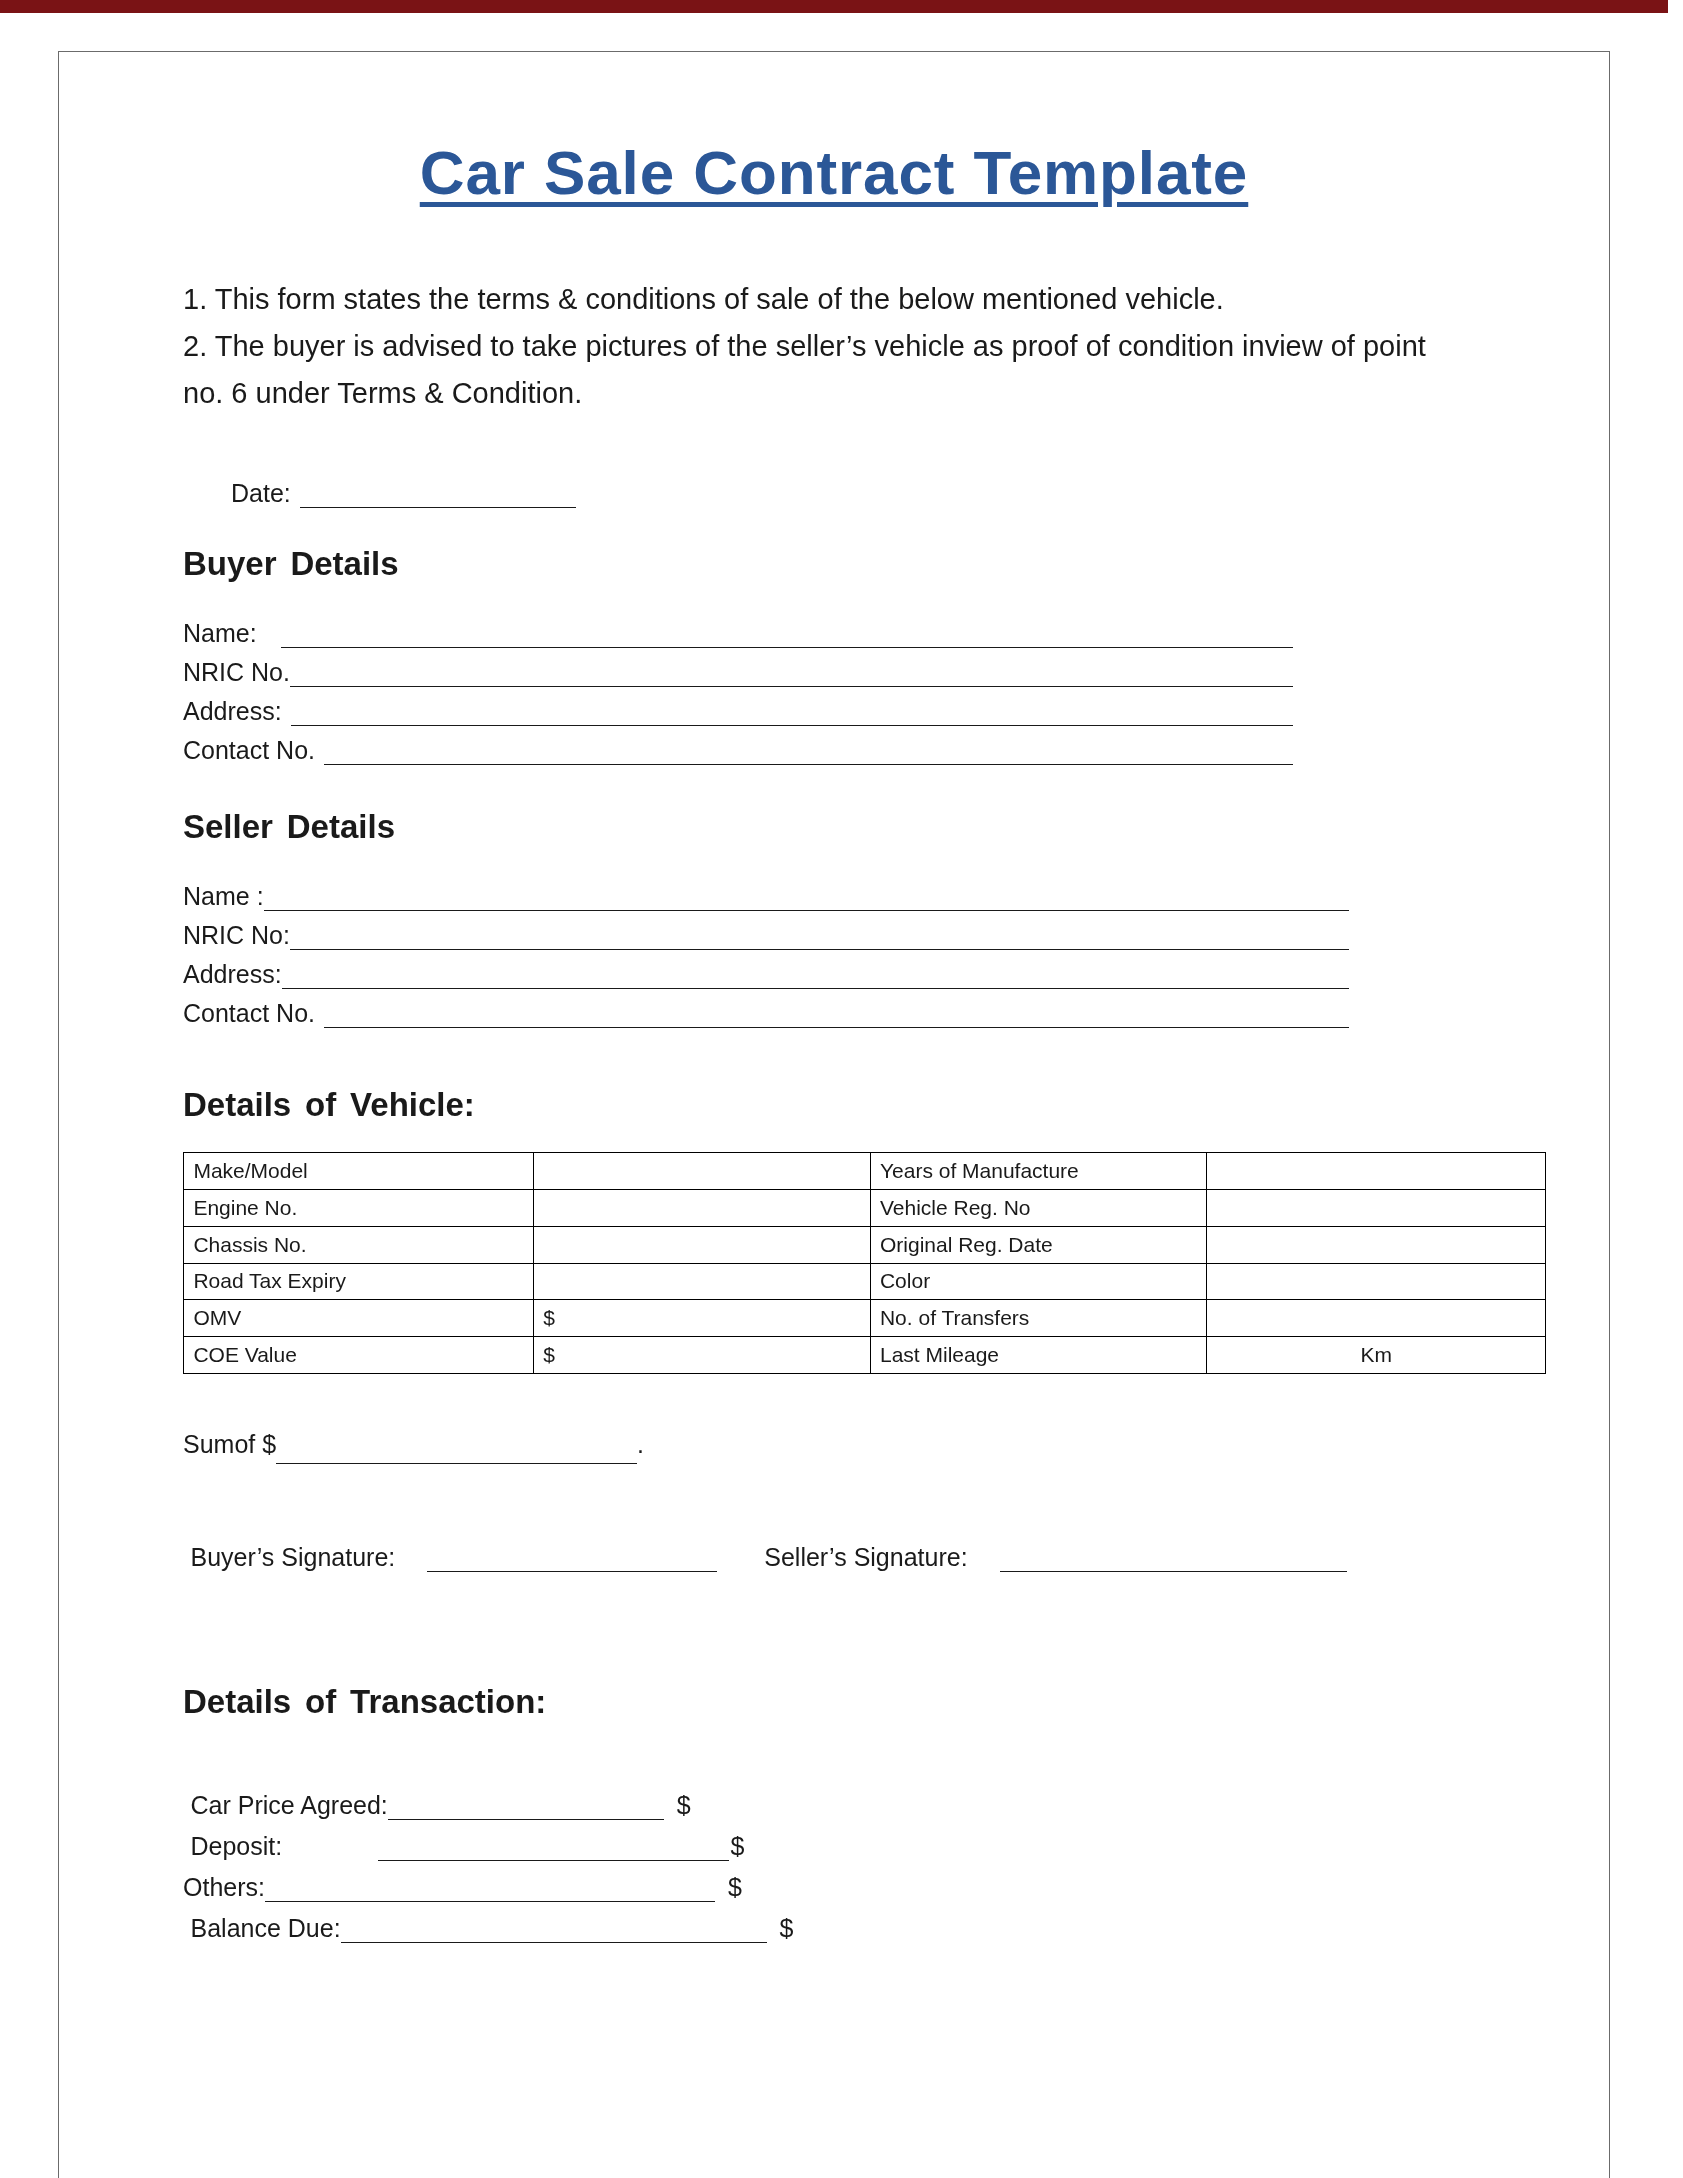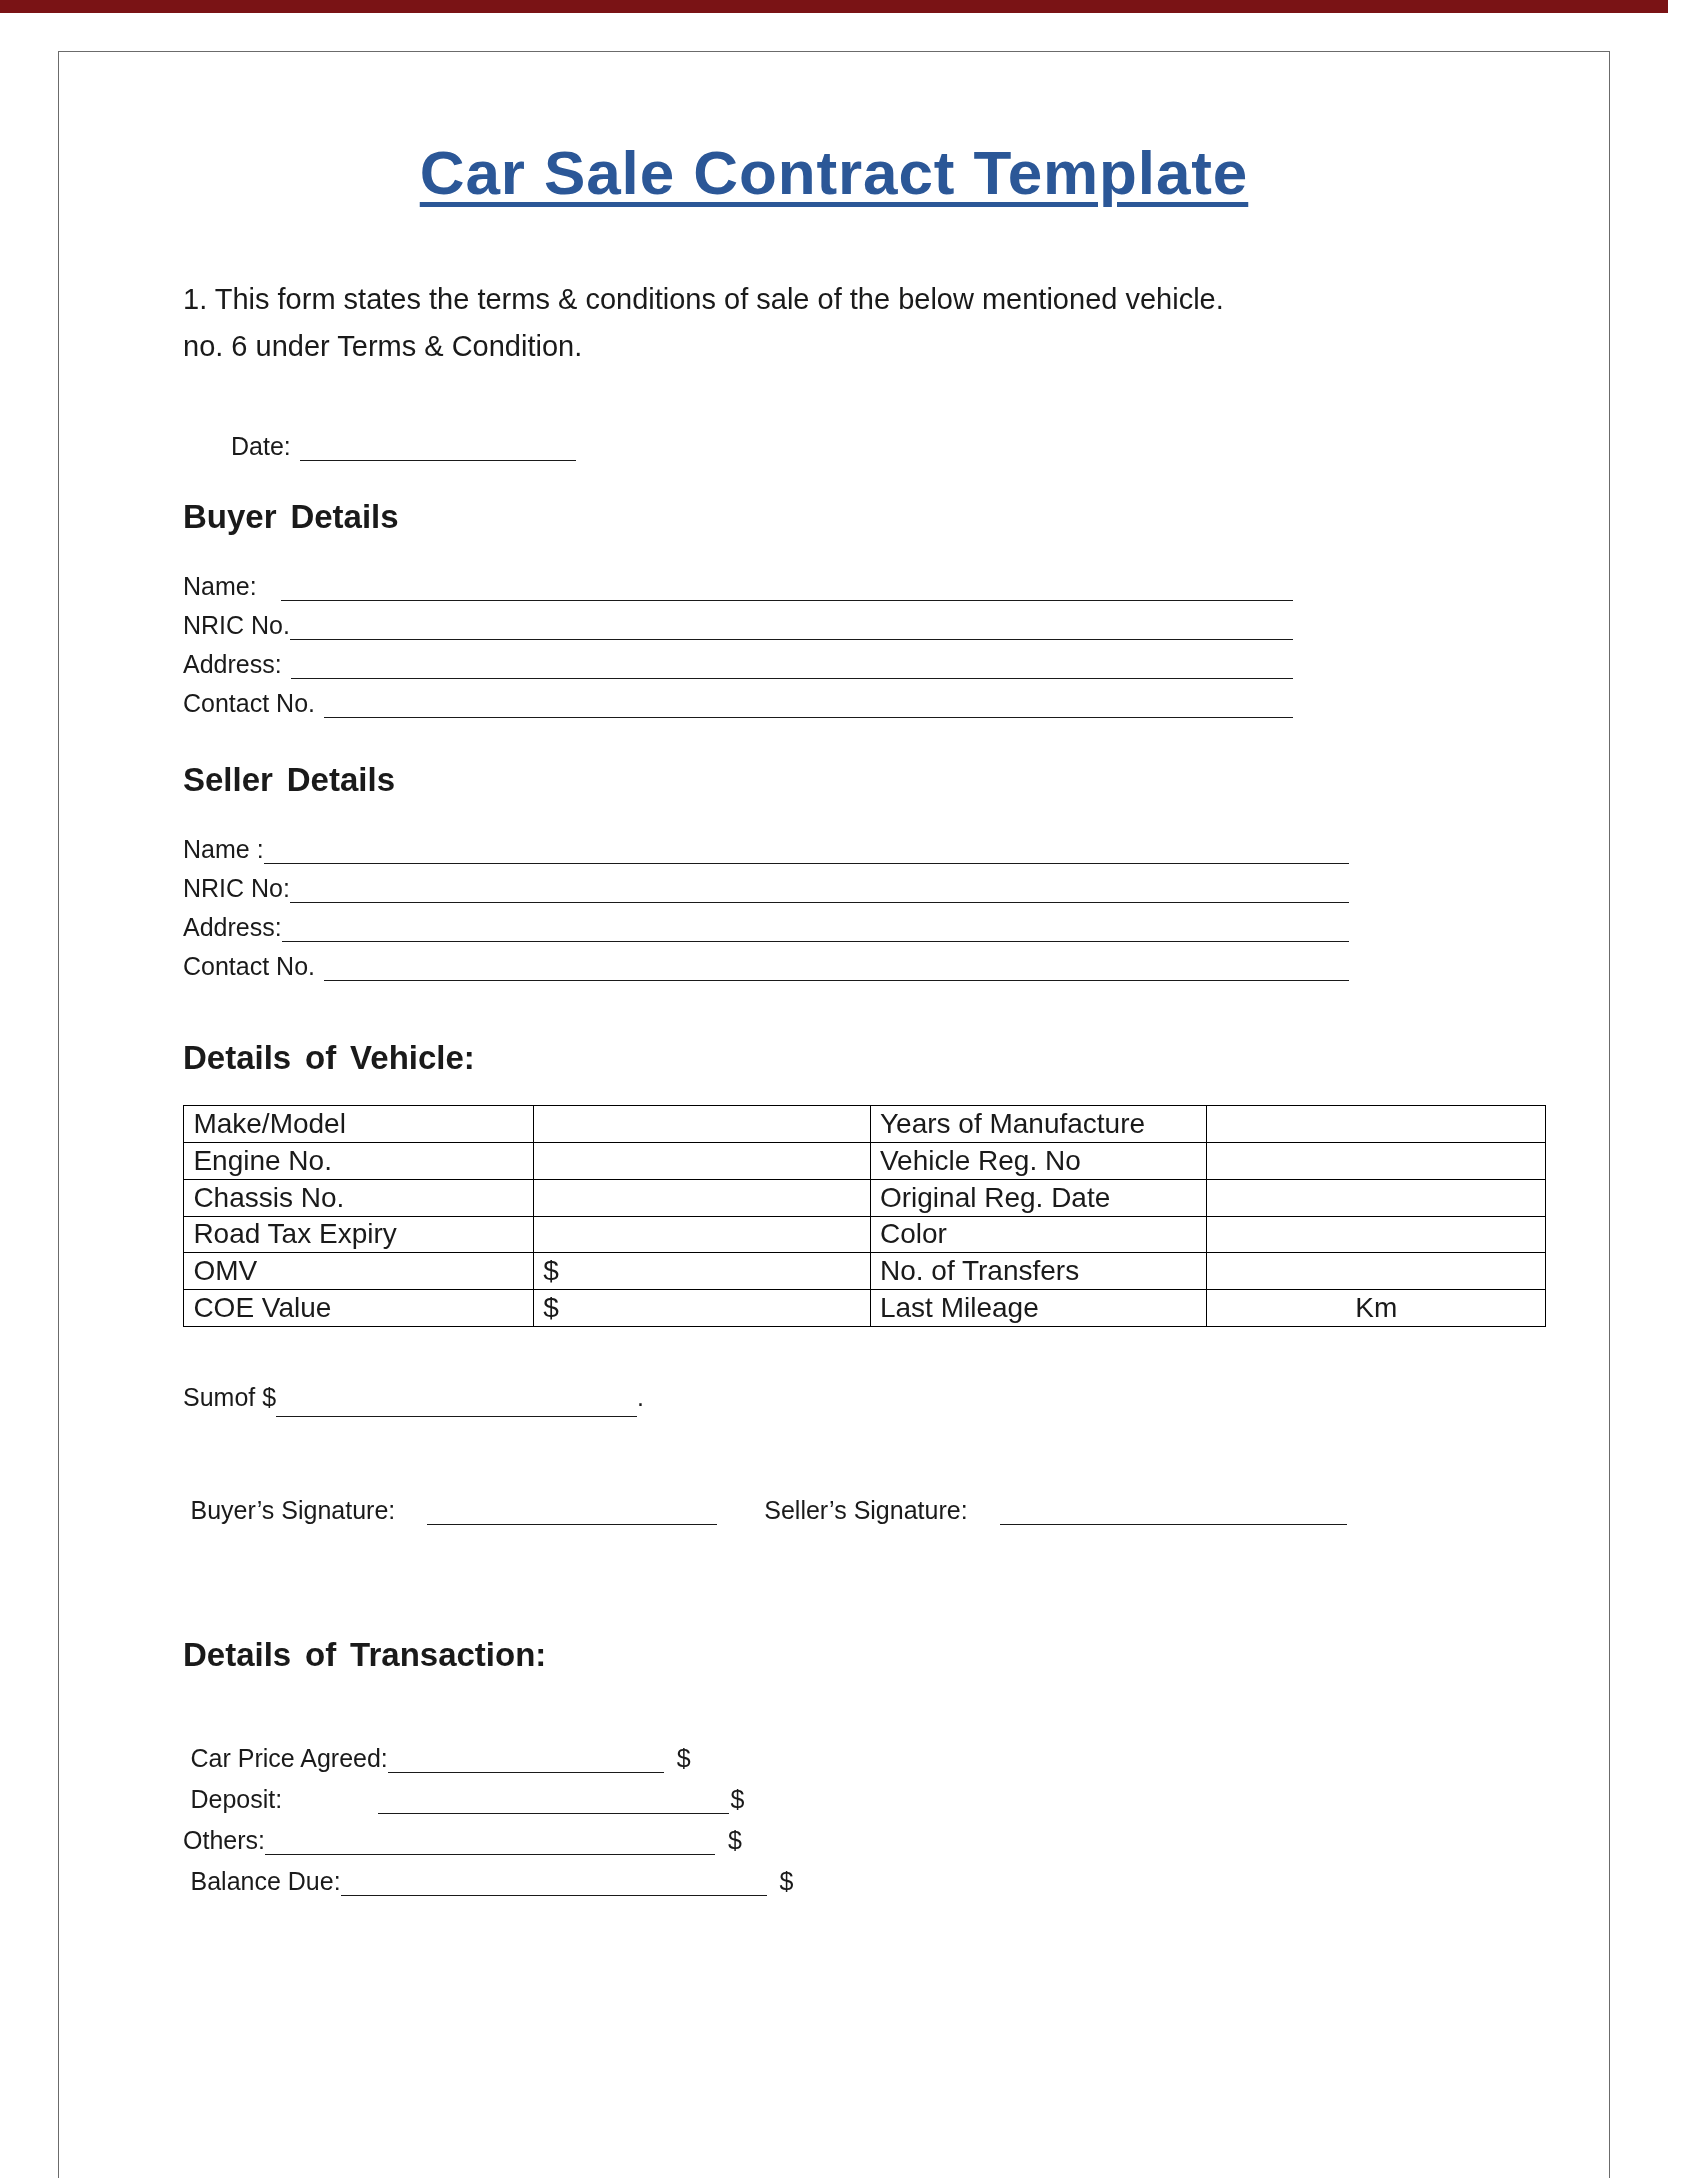--- a/index.html
+++ b/index.html
@@ -66,21 +66,21 @@
     font-size:33px;
     font-weight:bold;
     word-spacing:4.7px;
     margin:0;
   }
   .buyer-fields { width:1110px; }
   .seller-fields { width:1166px; }
   table.vehicle {
     border-collapse:collapse;
     width:1291px;
-    font-size:28px;
+    font-size:21px;
     margin-top:28px;
     table-layout:fixed;
   }
   table.vehicle td {
     border:1.9px solid #000;
     height:34px;
     padding:0.9px 9.4px;
     vertical-align:middle;
     overflow:hidden;
     white-space:nowrap;
@@ -112,20 +112,21 @@
 <div class="page">
   <div class="topbar"></div>
   <div class="frame"></div>
 
   <div class="content">
 
     <h1 class="title">Car Sale Contract Template</h1>
 
     <div class="intro">
       <span>1. This form states the terms &amp; conditions of sale of the below mentioned vehicle.</span>
+      <span>2. The buyer is advised to take pictures of the seller’s vehicle as proof of condition inview of point</span>
       <span>no. 6 under Terms &amp; Condition.</span>
     </div>
 
     <div class="fieldrow" style="margin-top:52px; width:450px;margin-left:48px;">
       <span class="label">Date:</span>
       <span class="line" style="width:276px;"></span>
     </div>
 
     <h2 class="section-heading" style="margin-top:37px;">Buyer Details</h2>
 

